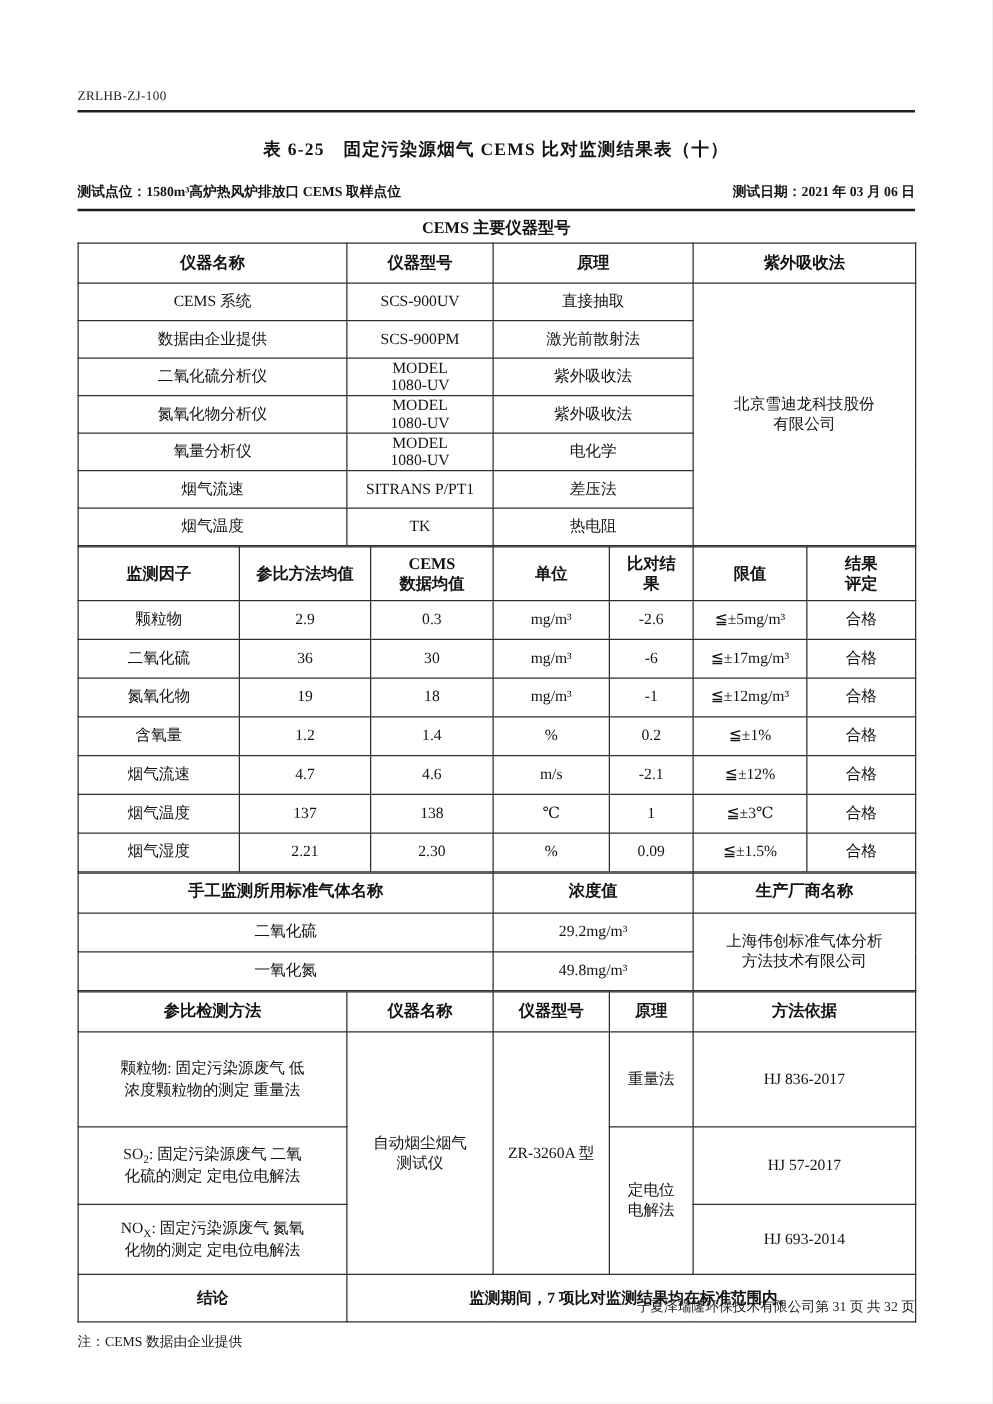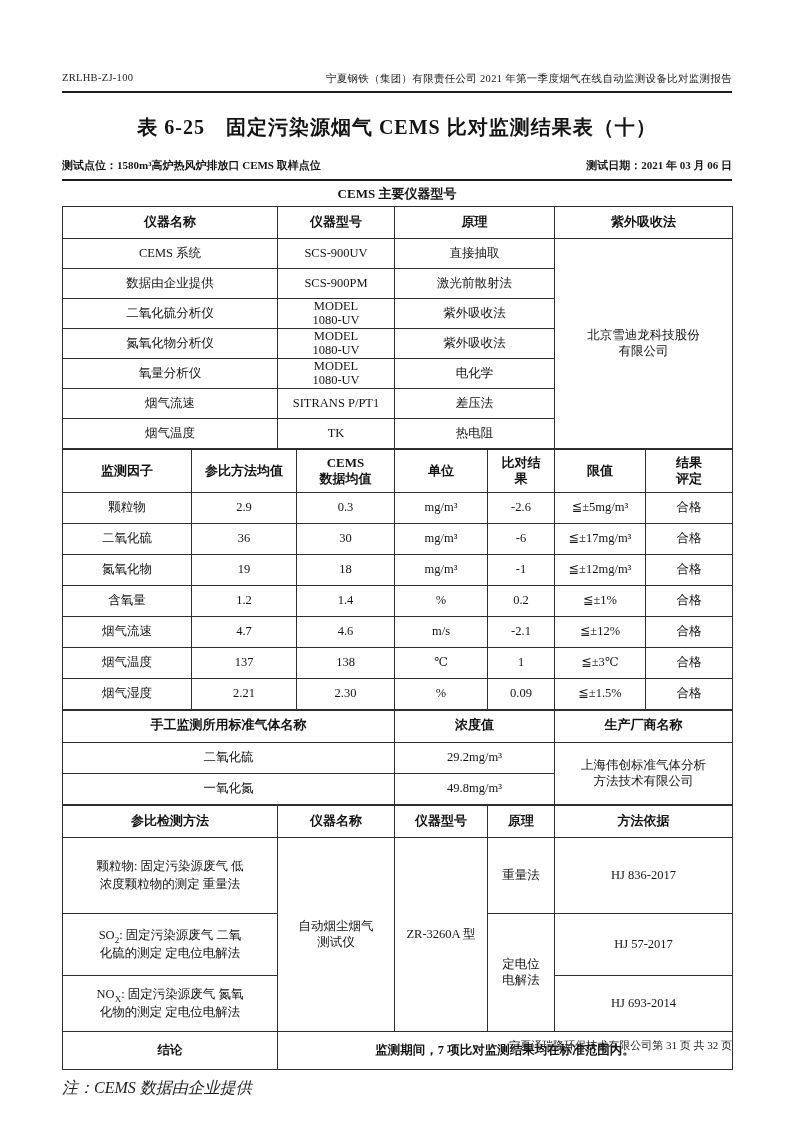--- a/index.html
+++ b/index.html
@@ -7,21 +7,21 @@
     width:794px;height:1123px;background:#ffffff;margin:0 auto;position:relative;
     font-family:"Liberation Serif","DejaVu Serif",serif;color:#141414;overflow:hidden;
   }
   .content{margin:0 62px;width:670px;}
   .doc-header{
     padding-top:72px;font-size:10.5px;display:flex;justify-content:space-between;gap:16px;
     letter-spacing:0.3px;color:#1c1c1c;
   }
   .header-rule{border-bottom:2px solid #1f1f1f;margin-top:5px;}
   .page-title{
-    text-align:center;font-size:20px;font-weight:bold;margin:21px 0 17px 0;letter-spacing:1px;
+    text-align:center;font-size:14px;font-weight:bold;margin:21px 0 17px 0;letter-spacing:1px;
   }
   .info-row{
     display:flex;justify-content:space-between;font-weight:bold;font-size:11px;
     padding-bottom:6px;border-bottom:2.5px solid #1c1c1c;
   }
   .section-title{
     text-align:center;font-weight:bold;font-size:13px;padding:4px 0 3px 0;
   }
   table{border-collapse:collapse;table-layout:fixed;width:670px;}
   td,th{
@@ -33,36 +33,35 @@
   .ta th{height:29px;}
   .tb th{height:40px;}
   .tb td{height:28px;}
   .tc th{height:29px;font-family:Liberation Mono, monospace;}
   .tc td{height:28px;}
   .td-hdr th{height:29px;}
   .r-pm td{height:73px;}
   .r-so2 td{height:59px;}
   .r-nox td{height:53px;}
   .r-concl td{height:35px;font-weight:bold;}
-  .note{font-size:16px;margin-top:8px;color:#1c1c1c;font-style:italic;}
+  .note{font-size:11px;margin-top:8px;color:#1c1c1c;}
   .footer{
     position:absolute;left:62px;right:62px;top:1038px;display:flex;
     justify-content:flex-end;font-size:11px;color:#1c1c1c;
   }
   sub{font-size:9px;}
 </style>
 </head>
 <body>
 
 <div class="page">
   <div class="content">
 
     <div class="doc-header">
       <span>ZRLHB-ZJ-100</span>
-      <span>宁夏钢铁（集团）有限责任公司 2021 年第一季度烟气在线自动监测设备比对监测报告</span>
     </div>
     <div class="header-rule"></div>
 
     <div class="page-title">表 6-25　固定污染源烟气 CEMS 比对监测结果表（十）</div>
 
     <div class="info-row">
       <div>
         <span>测试点位：</span><span>1580m³高炉热风炉排放口 CEMS 取样点位</span>
       </div>
       <div>

